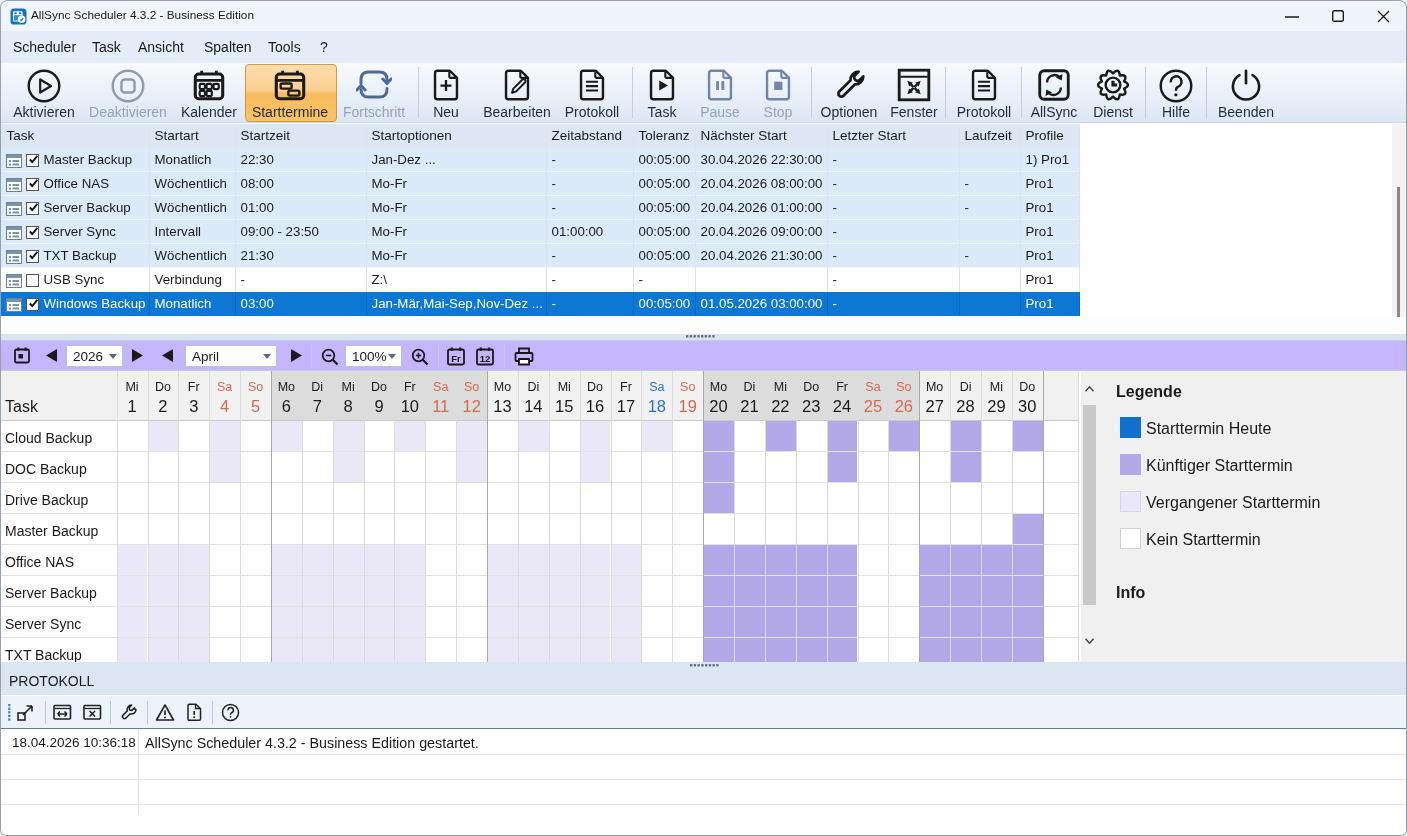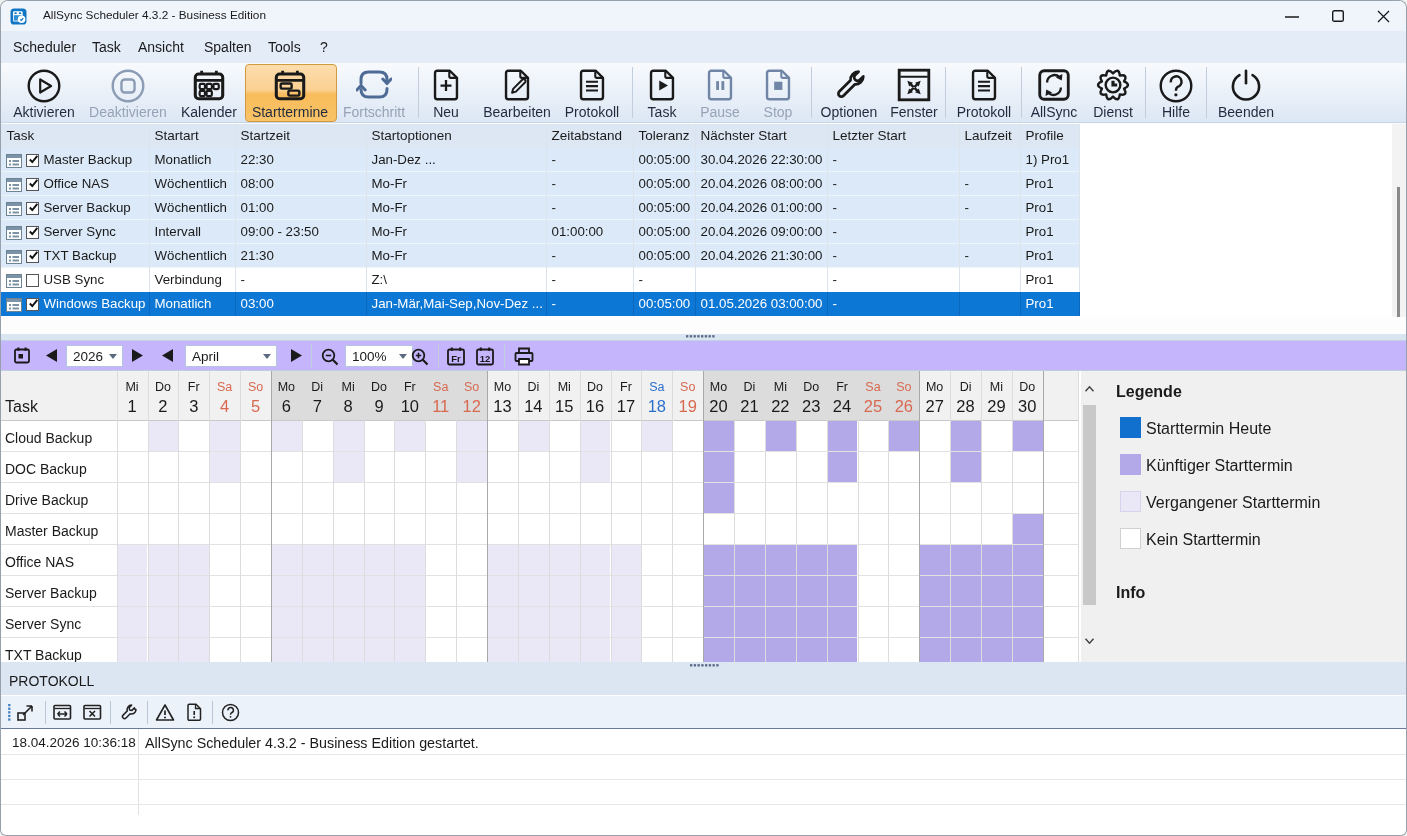--- a/index.html
+++ b/index.html
@@ -1,21 +1,21 @@
 <!DOCTYPE html>
 <html><head>
 <meta charset="utf-8">
 <style>
 * { margin:0; padding:0; box-sizing:border-box; }
 html,body { width:1407px; height:836px; overflow:hidden; }
 body { font-family:"Liberation Sans", sans-serif; font-size:13.5px; color:#1a1a1a; background:#eff2ee; }
 #win { position:absolute; left:0; top:0; width:1407px; height:836px; border-radius:8px 8px 6px 6px; overflow:hidden; border:1px solid #97a1ab; border-bottom:1px solid #9aa1a9; background:#fff; }
 .abs { position:absolute; }
 #titlebar { left:0; top:0; width:1407px; height:30px; background:#f0f4fb; }
-#title-text { left:30px; top:7px; font-size:11.8px;margin-left:12px; }
+#title-text { left:30px; top:7px; font-size:11.8px; }
 #menubar { left:0; top:30px; width:1407px; height:32px; background:#e4ecf8; }
 .menu-item { position:absolute; top:8px; font-size:14px; }
 #toolbar { left:0; top:62px; width:1407px; height:60px; background:linear-gradient(#f8fafd,#dce7f4); border-bottom:1px solid #c9d6e5; }
 .tbtn { position:absolute; top:0; height:59px; }
 .tbtn .lbl { position:absolute; top:41px; text-align:center; white-space:nowrap; transform:translateX(-50%); font-size:14px; color:#1f2b3d; }
 .tbtn.dis .lbl { color:#96a3b6; }
 .tsep { position:absolute; top:4px; height:51px; width:1px; background:#c2cedd; }
 #tableband { left:0; top:122px; width:1407px; height:217px; background:#fff; border-top:1px solid #f8fbfd; }
 #thead { position:absolute; left:0; top:0; width:1078px; height:24px; background:#dde7f3; }
 .th { position:absolute; top:4px; font-size:13.5px; }
@@ -498,21 +498,21 @@
 <div class="combo" style="left:184px;width:92px">April<span style="position:absolute;right:5px;top:8px;width:0;height:0;border-left:4px solid transparent;border-right:4px solid transparent;border-top:5px solid #5a6b80"></span></div>
 <svg class="abs" style="left:290px;top:8px" width="11" height="13" viewBox="0 0 11 13">
         <path d="M0 0 L11 6.5 L0 13 Z" fill="#1a1a1a"></path>
       </svg>
 <div class="ctsep" style="left:310px"></div>
 <svg class="abs" style="left:320px;top:7px" width="18" height="18" viewBox="0 0 18 18">
         <circle cx="7.5" cy="7.5" r="5.8" fill="none" stroke="#1a1a1a" stroke-width="1.8"></circle>
         <path d="M11.8 11.8 L16.5 16.5" stroke="#1a1a1a" stroke-width="2.2"></path>
         <path d="M4.8 7.5 H10.2" stroke="#1a1a1a" stroke-width="1.6"></path>
       </svg>
-<div class="combo" style="left:344px;width:68px">100%<span style="position:absolute;right:5px;top:8px;width:0;height:0;border-left:4px solid transparent;border-right:4px solid transparent;border-top:5px solid #5a6b80"></span></div>
+<div class="combo" style="left:344px;width:57px">100%<span style="position:absolute;right:5px;top:8px;width:0;height:0;border-left:4px solid transparent;border-right:4px solid transparent;border-top:5px solid #5a6b80"></span></div>
 <svg class="abs" style="left:410px;top:7px" width="18" height="18" viewBox="0 0 18 18">
         <circle cx="7.5" cy="7.5" r="5.8" fill="none" stroke="#1a1a1a" stroke-width="1.8"></circle>
         <path d="M11.8 11.8 L16.5 16.5" stroke="#1a1a1a" stroke-width="2.2"></path>
         <path d="M4.8 7.5 H10.2 M7.5 4.8 V10.2" stroke="#1a1a1a" stroke-width="1.6"></path>
       </svg>
 <div class="ctsep" style="left:437px"></div>
 <svg class="abs" style="left:446px;top:6px" width="19" height="19" viewBox="0 0 19 19">
         <rect x="1" y="2.5" width="16" height="15" rx="1.5" fill="none" stroke="#1a1a1a" stroke-width="1.8"></rect>
 <rect x="3.8" y="0.5" width="2" height="3.4" fill="#1a1a1a"></rect>
         <rect x="12.2" y="0.5" width="2" height="3.4" fill="#1a1a1a"></rect>

